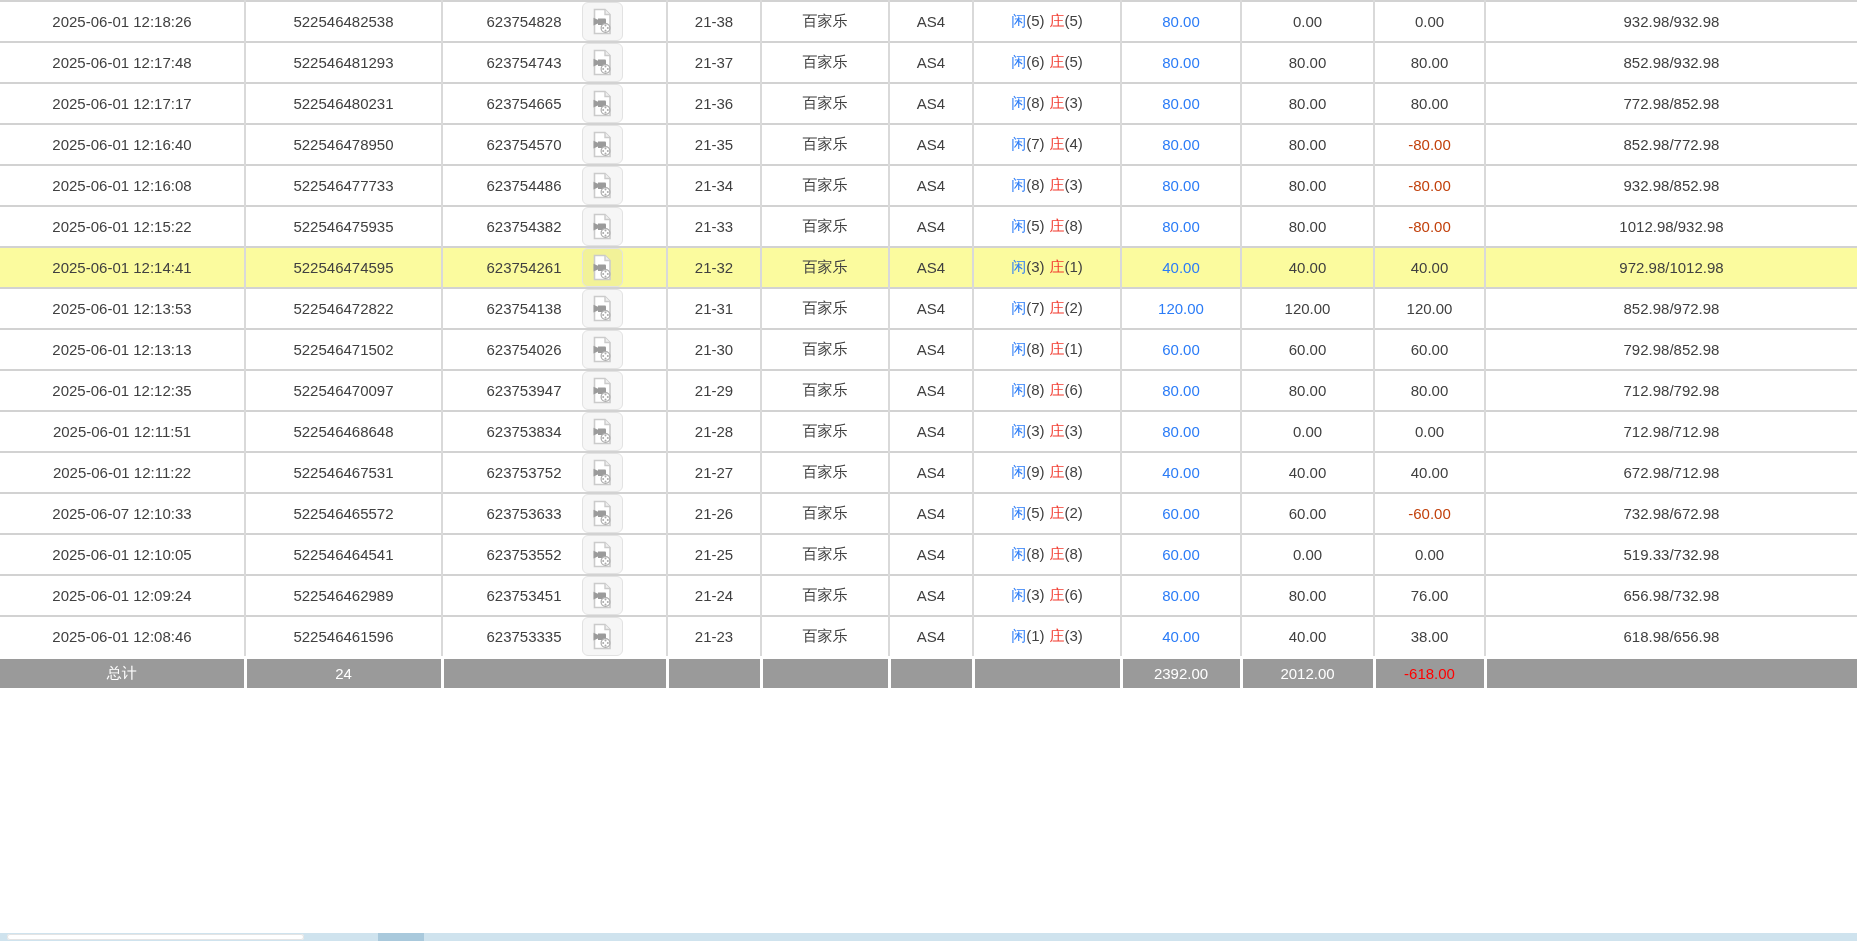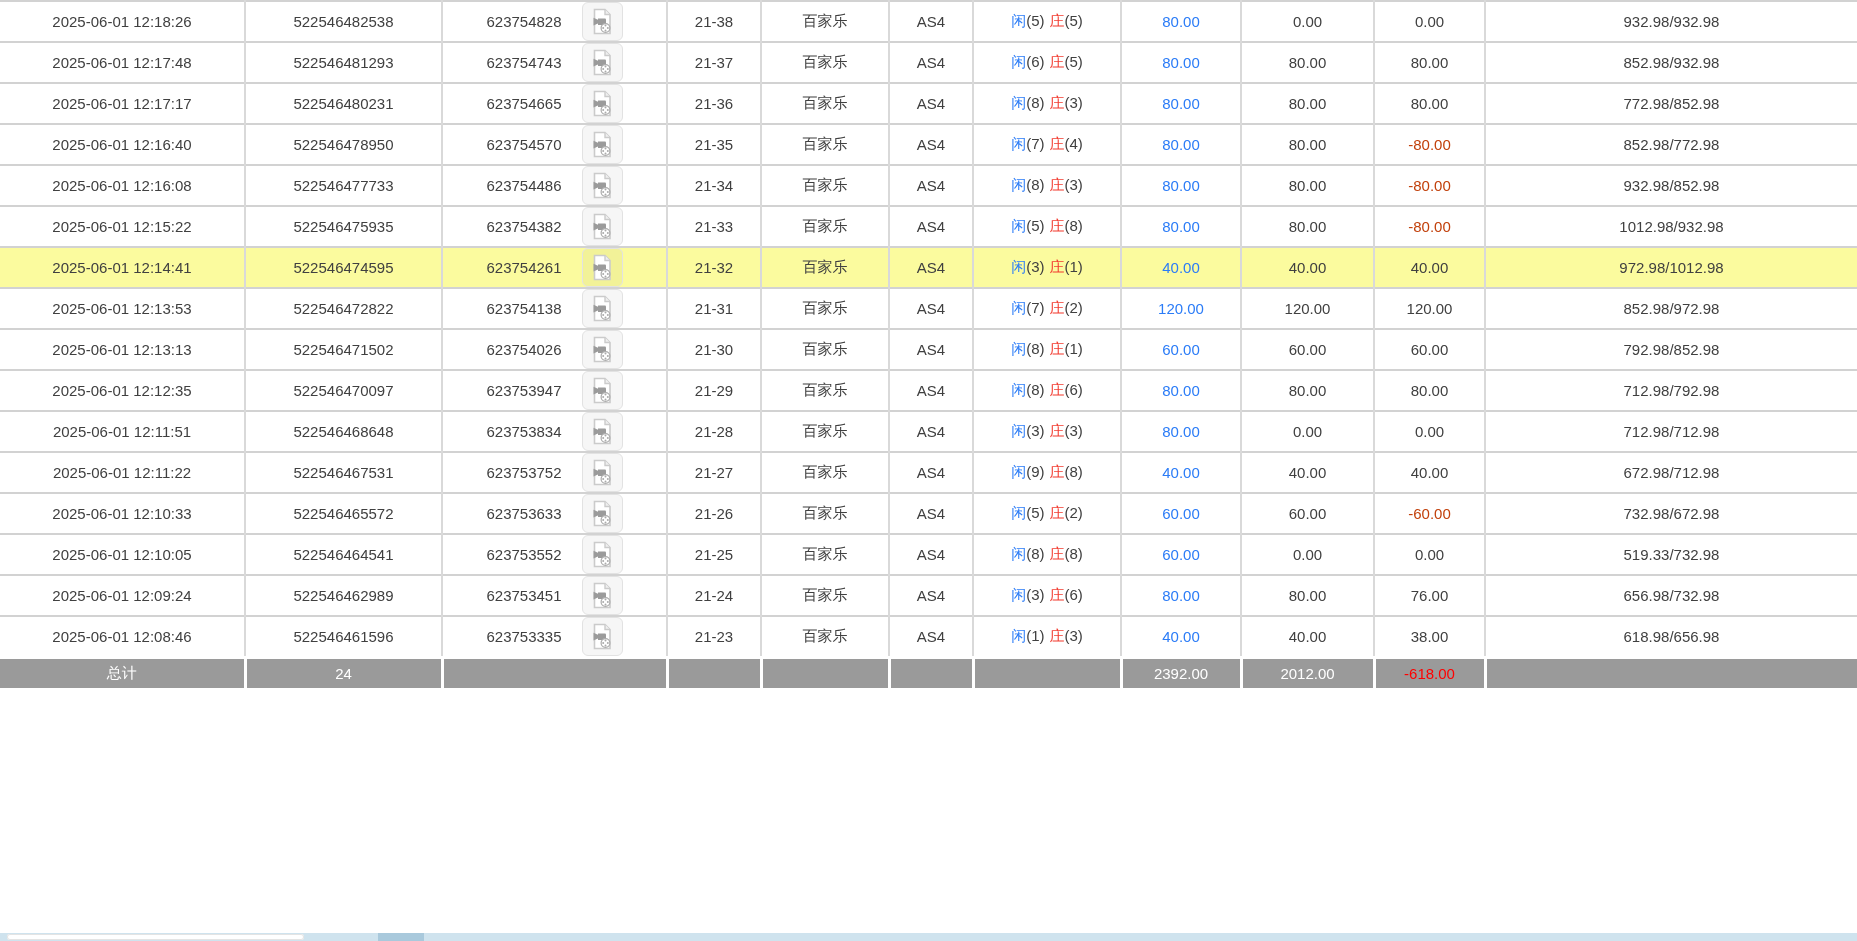--- a/index.html
+++ b/index.html
@@ -494,21 +494,21 @@
     <td><span>AS4</span></td>
     <td>
       <span class="blue">闲</span><span>(9)</span><span class="banker">庄</span><span>(8)</span>
     </td>
     <td><span class="blue">40.00</span></td>
     <td><span>40.00</span></td>
     <td><span>40.00</span></td>
     <td><span>672.98/712.98</span></td>
   </tr>
         <tr class="data">
-    <td><span>2025-06-01 12:10:33</span></td>
+    <td><span>2025-06-07 12:10:33</span></td>
     <td><span>522546465572</span></td>
     <td>
       <div class="gcell">
         <span>623753633</span>
         <span class="vbtn">
           <svg width="24" height="27" viewBox="0 0 24 27" aria-hidden="true">
             <path d="M4.5 1.5 H15 L20 6.5 V25.5 H4.5 Z" fill="#ffffff" stroke="#cbcbcb" stroke-width="1.6"></path>
             <path d="M15 1.5 V6.5 H20" fill="#efefef" stroke="#cbcbcb" stroke-width="1.4"></path>
             <path d="M8 10.5 h7 a1 1 0 0 1 1 1 v4.5 a1 1 0 0 1 -1 1 h-7 Z" fill="#9b9b9b"></path>
             <path d="M8.5 12 L3.5 9.8 V17.5 L8.5 15.3 Z" fill="#9b9b9b"></path>

